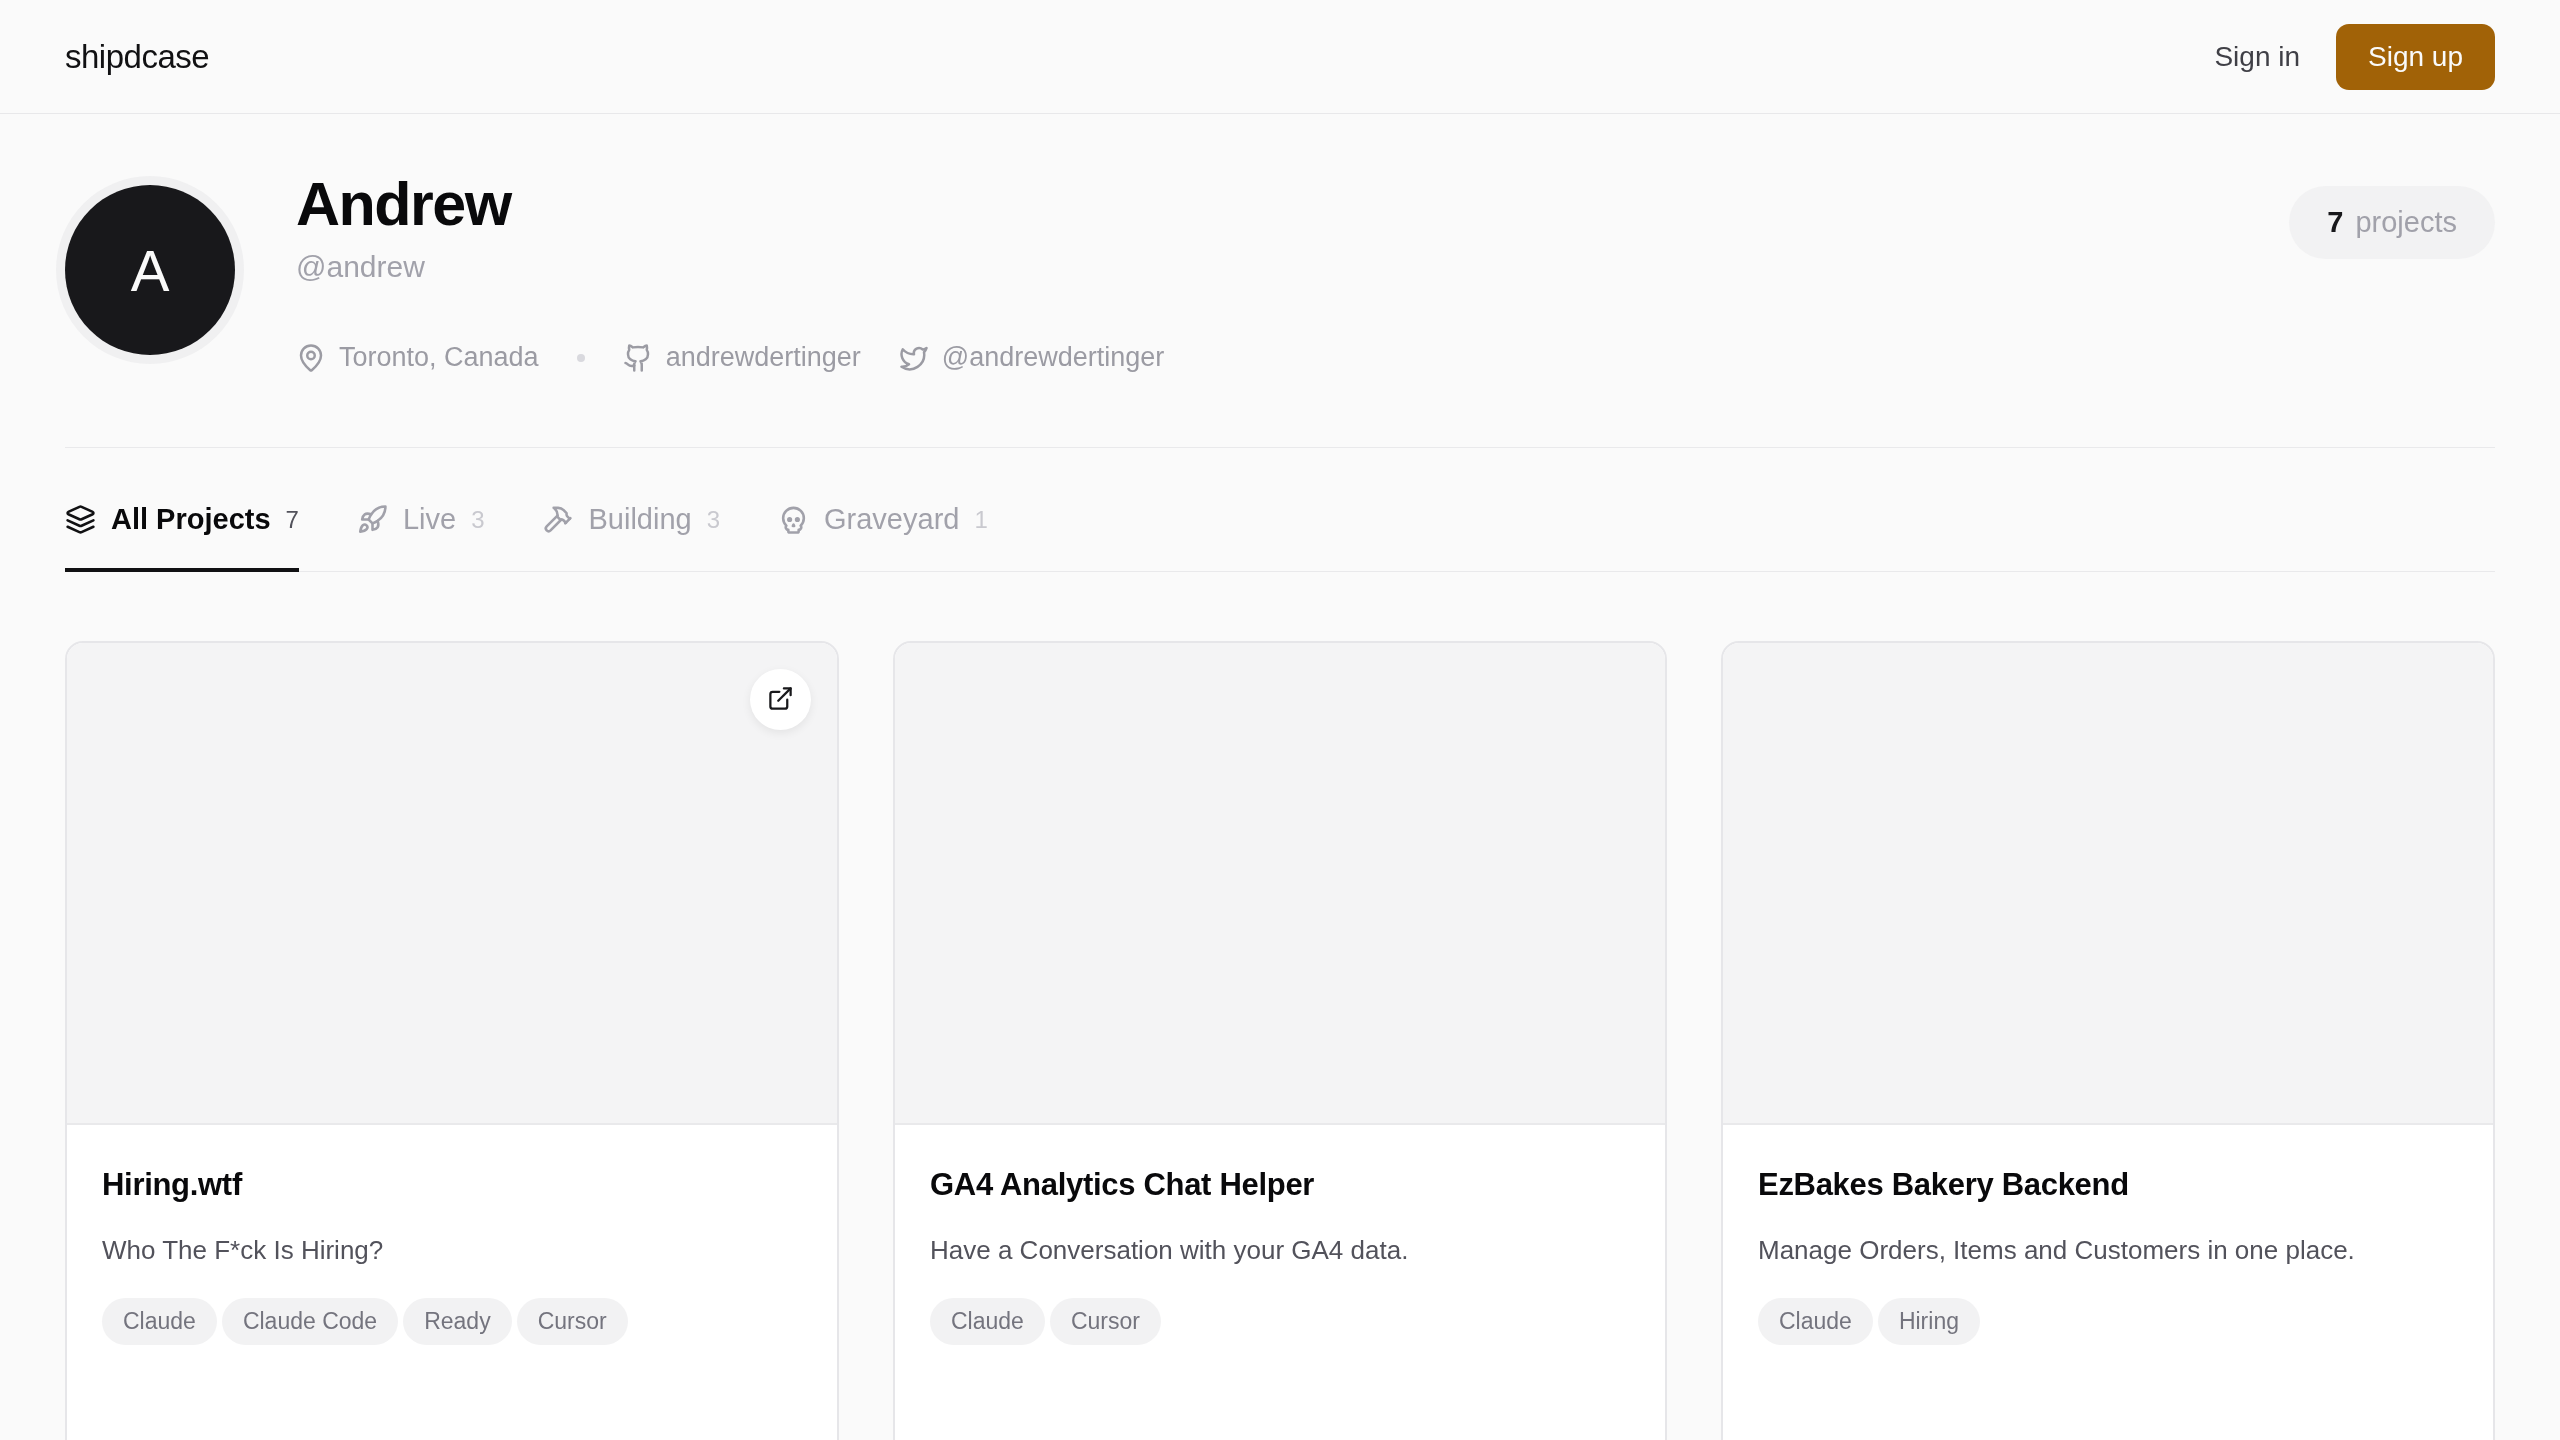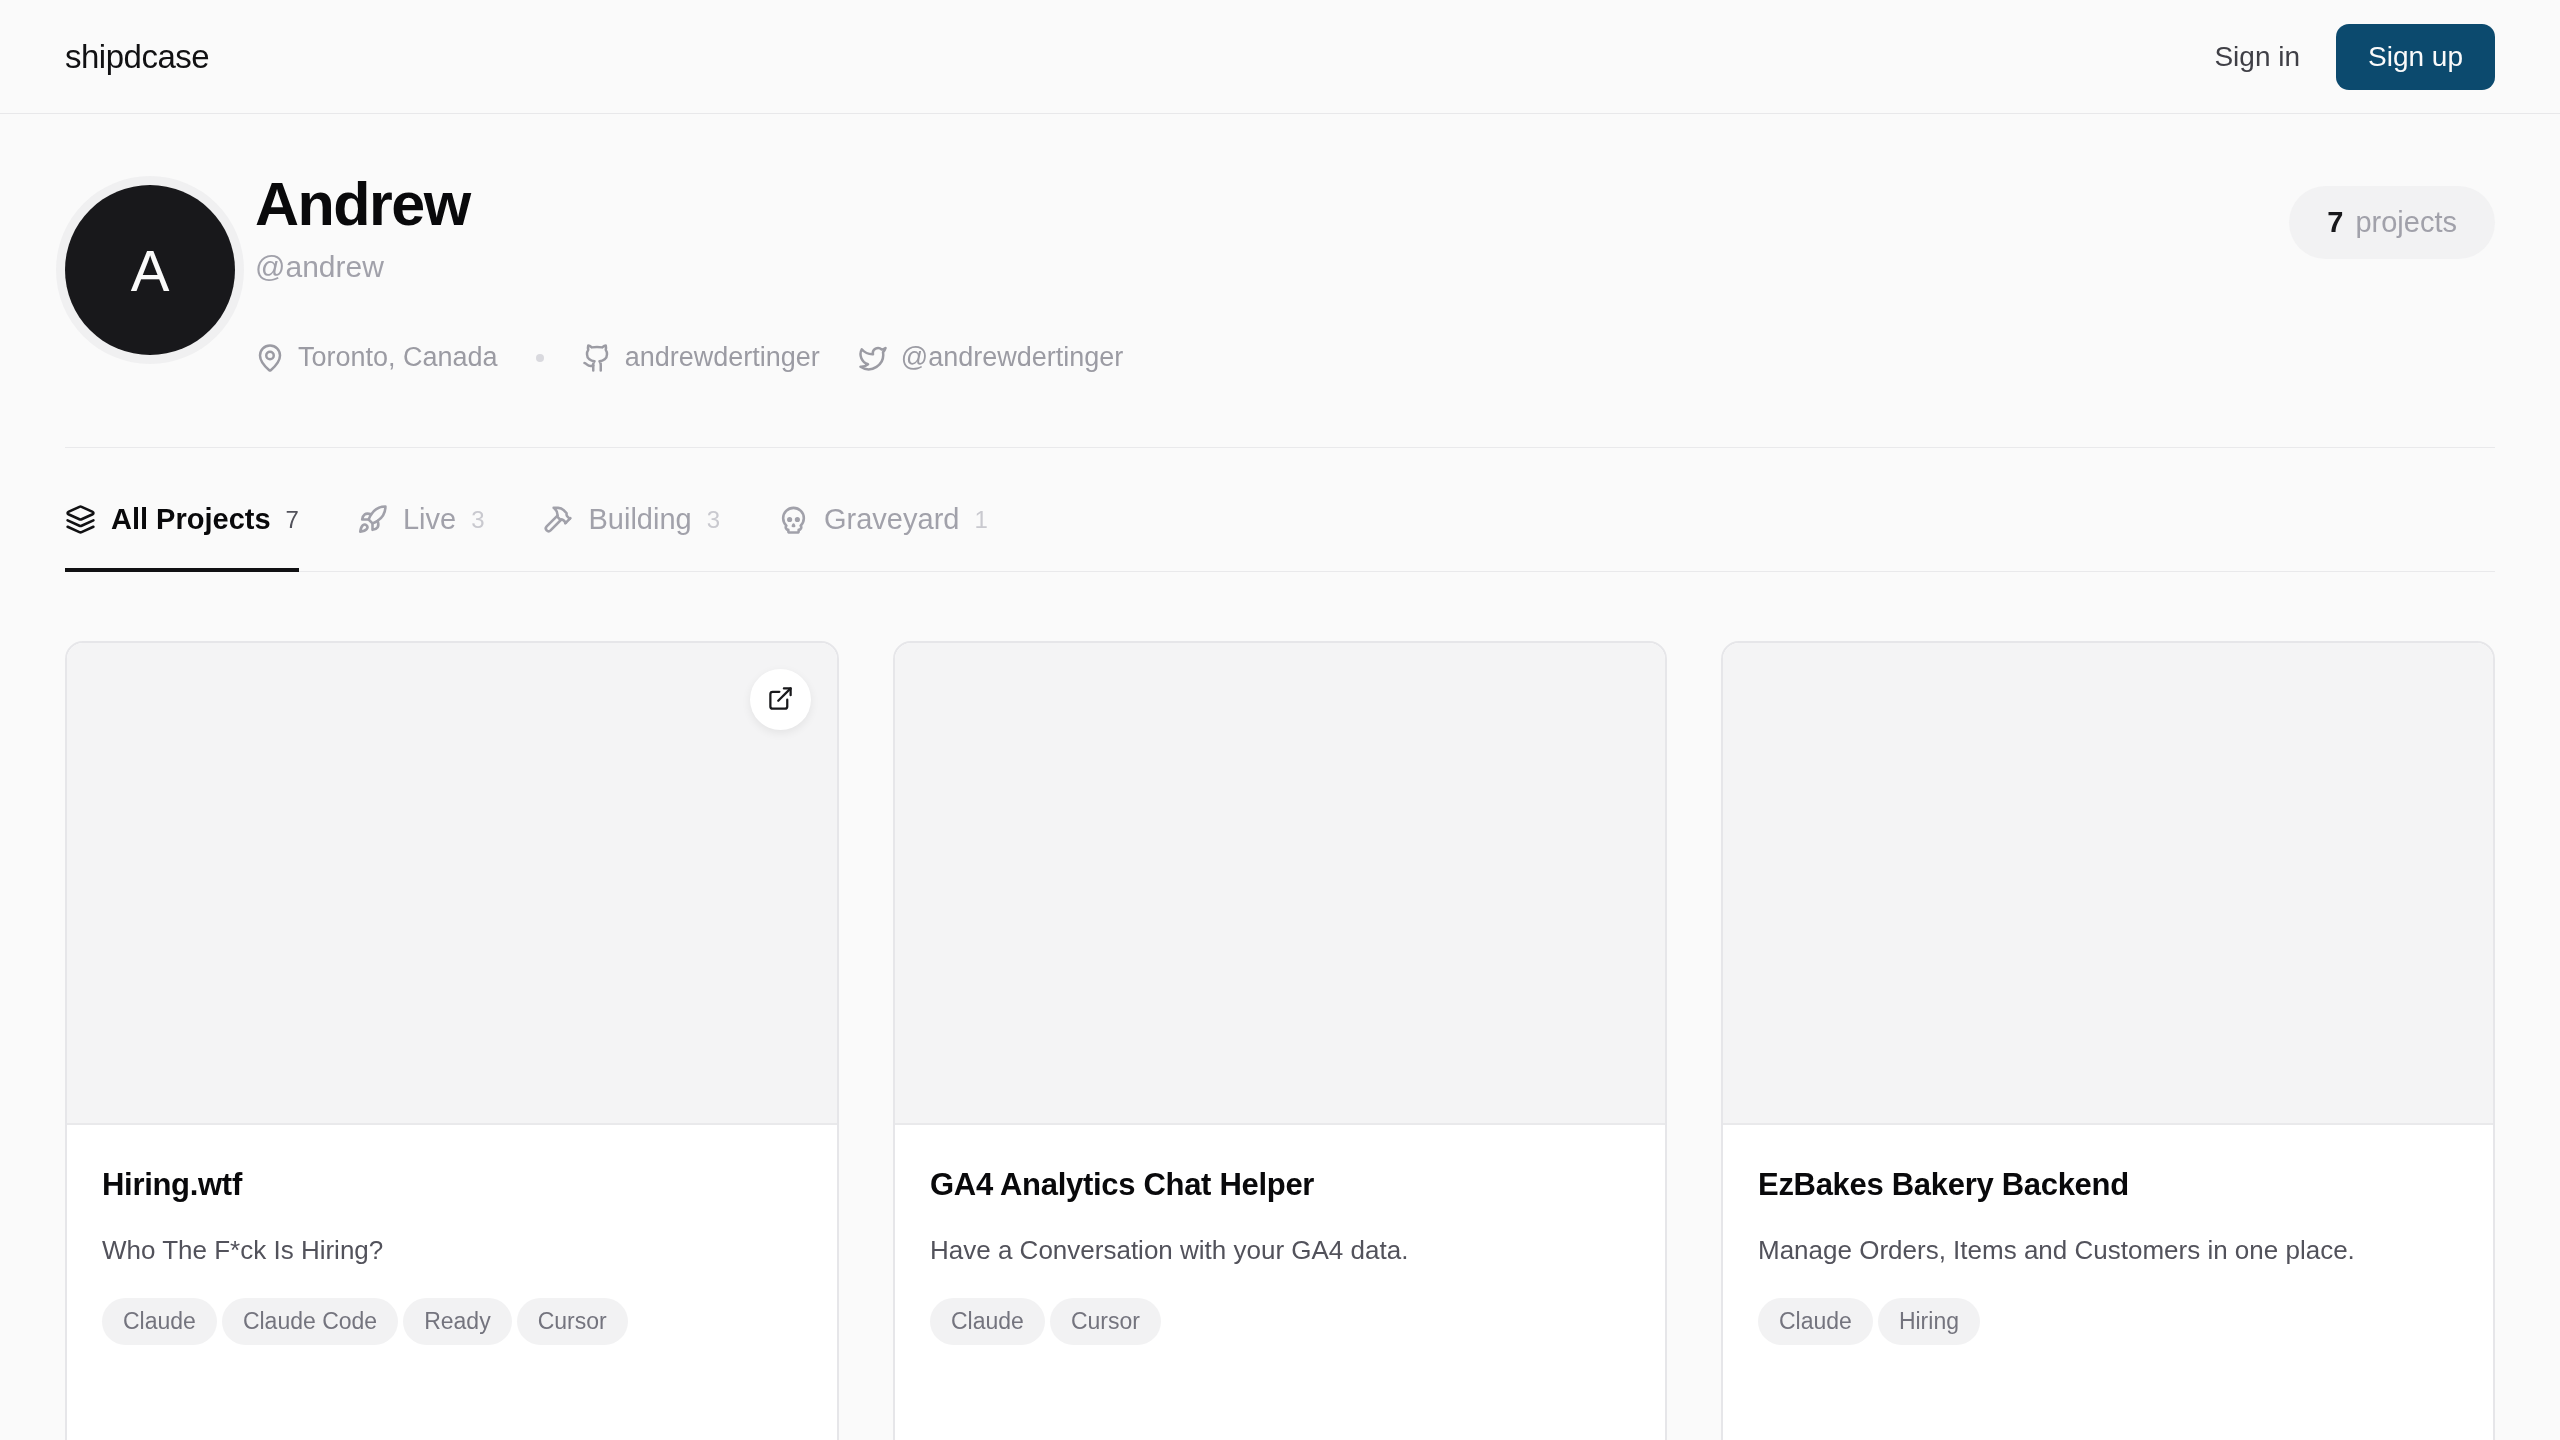--- a/index.html
+++ b/index.html
@@ -15,36 +15,36 @@
   .site-header {
     height: 114px; border-bottom: 1px solid #e8e8ea; background: #fafafa;
   }
   .site-header .container {
     height: 100%; display: flex; align-items: center; justify-content: space-between;
   }
   .logo { font-size: 33px; font-weight: 400; letter-spacing: -0.5px; color: #111113; cursor: pointer; }
   .header-actions { display: flex; align-items: center; gap: 36px; }
   .signin-link { font-size: 28px; color: #3f3f46; cursor: pointer; }
   .signup-btn {
-    background: #0c4a6e; color: #fafafa; font-size: 28px; font-weight: 500;
+    background: #a16207; color: #fafafa; font-size: 28px; font-weight: 500;
     padding: 17px 32px; border-radius: 13px; border: none; cursor: pointer;
     font-family: inherit;
   }
 
   
   .profile-section { padding-top: 57px; padding-bottom: 74px; border-bottom: 1px solid #e9e9eb; }
   .profile-row { display: flex; align-items: flex-start; }
   .avatar {
     width: 170px; height: 170px; border-radius: 50%;
     background: #18181b; color: #fafafa;
     display: flex; align-items: center; justify-content: center;
     font-size: 58px; flex: none; margin-top: 14px;
     box-shadow: 0 0 0 9px #f0f0f1;
   }
-  .profile-info { margin-left: 20px; }
+  .profile-info { margin-left: 61px; }
   .profile-name { font-size: 61px; font-weight: 700; letter-spacing: -1.5px; color: #09090b; line-height: 1.1; }
   .profile-username { font-size: 30px; color: #a1a1aa; margin-top: 12px; }
   .profile-bio { font-size: 30px; color: #52525b; margin-top: 48px; }
   .profile-meta {
     margin-top: 58px; display: flex; align-items: center; gap: 38px;
     font-size: 27px; color: #9b9ba3;
   }
   .meta-item { display: flex; align-items: center; gap: 13px; }
   .meta-item svg { display: block; }
   .dot-sep { width: 8px; height: 8px; border-radius: 50%; background: #d9d9de; }

